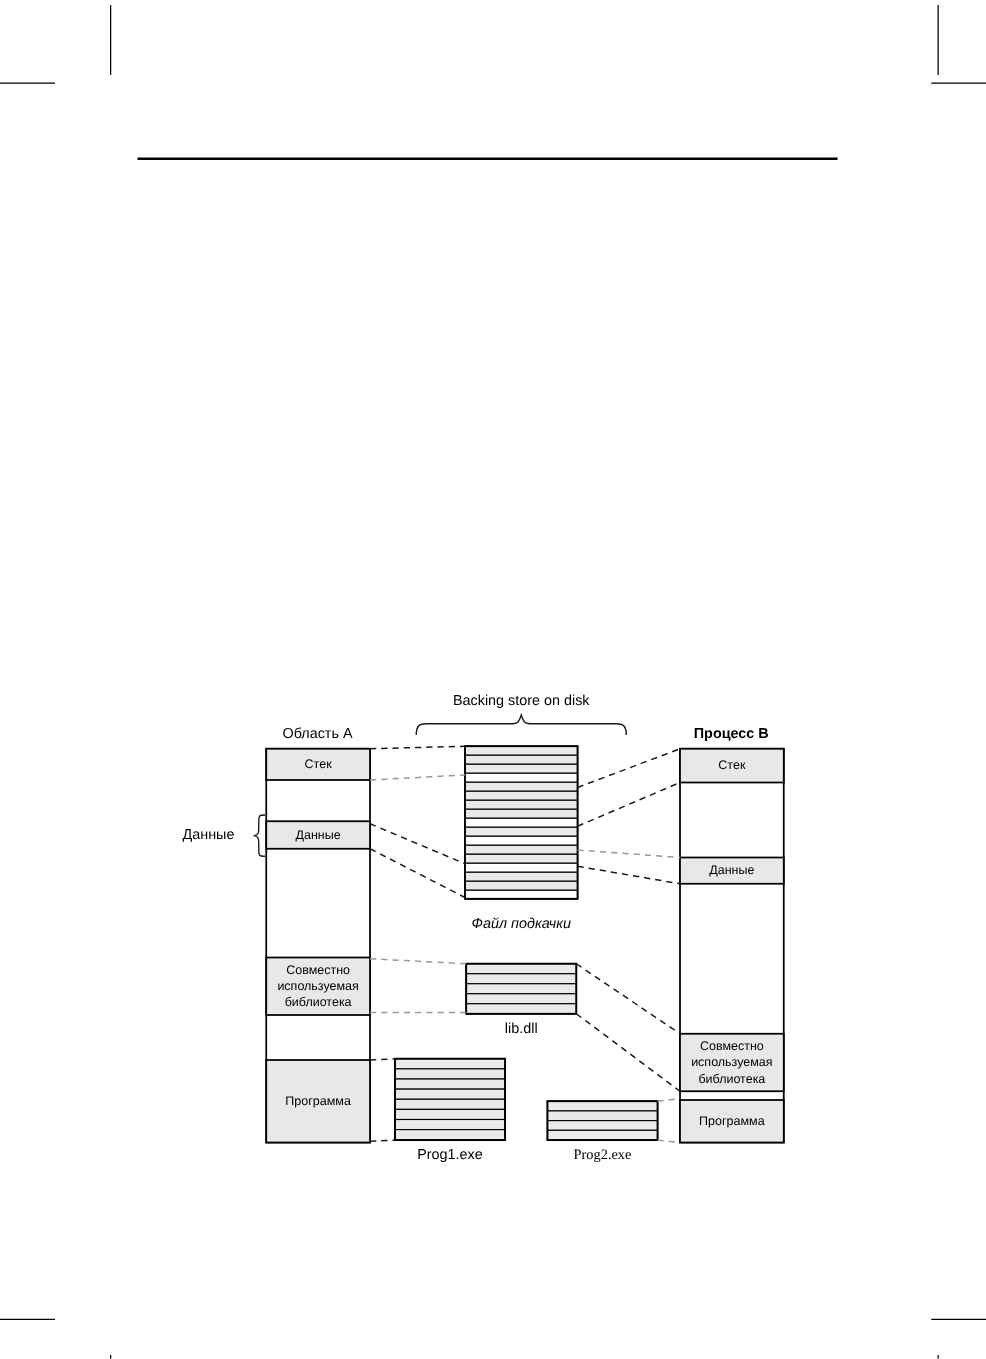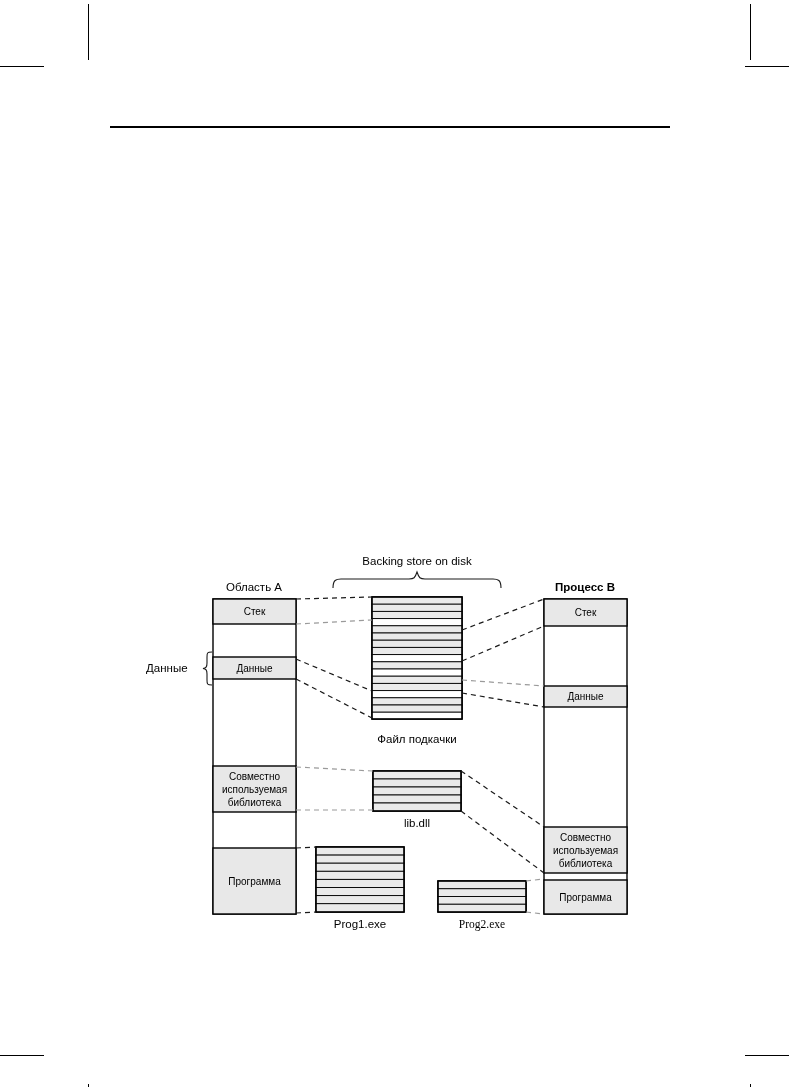--- a/index.html
+++ b/index.html
@@ -263,21 +263,21 @@
     <div class="seg-label" style="left:544px; top:684px; width:83px; height:21px;">Данные</div>
 
     <div class="seg-label" style="left:544px; top:825px; width:83px; height:46px;">
       <span>Совместно</span>
       <span>используемая</span>
       <span>библиотека</span>
     </div>
 
     <div class="seg-label" style="left:544px; top:878px; width:83px; height:34px;">Программа</div>
 
-    <div class="lbl lbl-center" style="left:357px; top:731px; width:120px;">Файл подкачки</div>
+    <div class="lbl lbl-center" style="left:357px; top:731px; width:120px;font-style:italic;">Файл подкачки</div>
 
     <div class="lbl lbl-center" style="left:357px; top:815px; width:120px;">lib.dll</div>
 
     <div class="lbl lbl-center" style="left:300px; top:916px; width:120px;">Prog1.exe</div>
 
     <div class="lbl lbl-center" style="left:422px; top:916px; width:120px;font-family:Liberation Serif, serif;">Prog2.exe</div>
 
   </div>
 </div>
 

